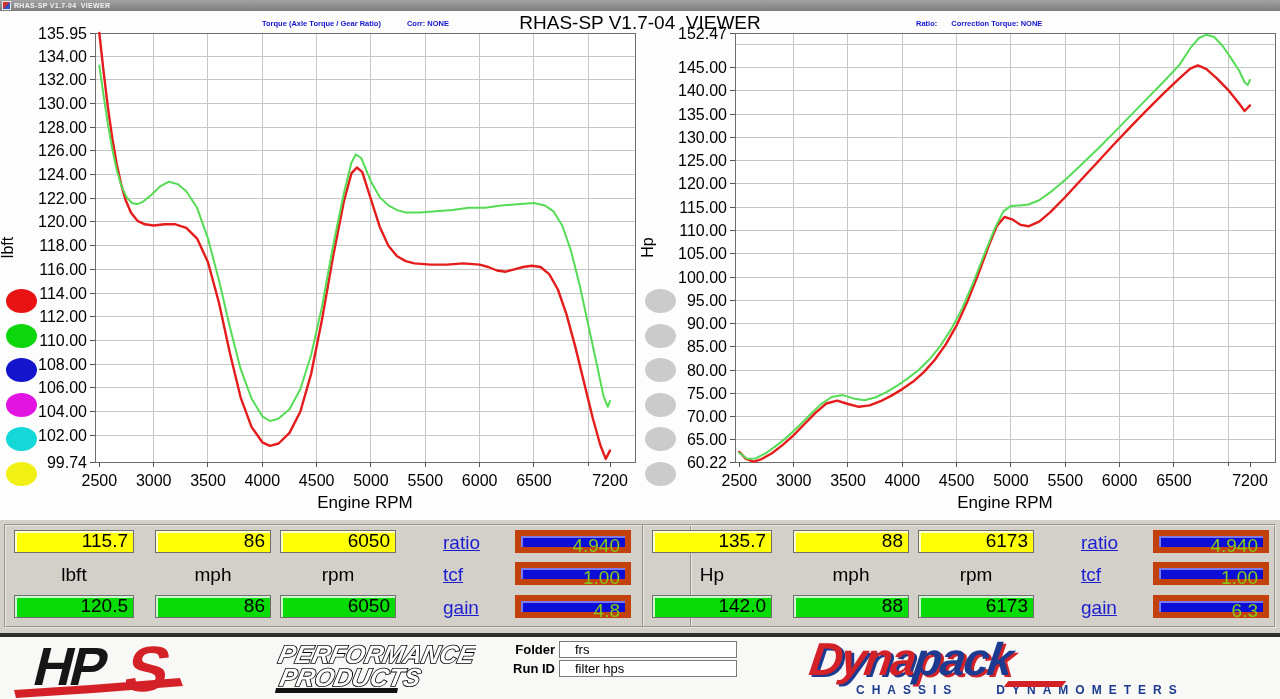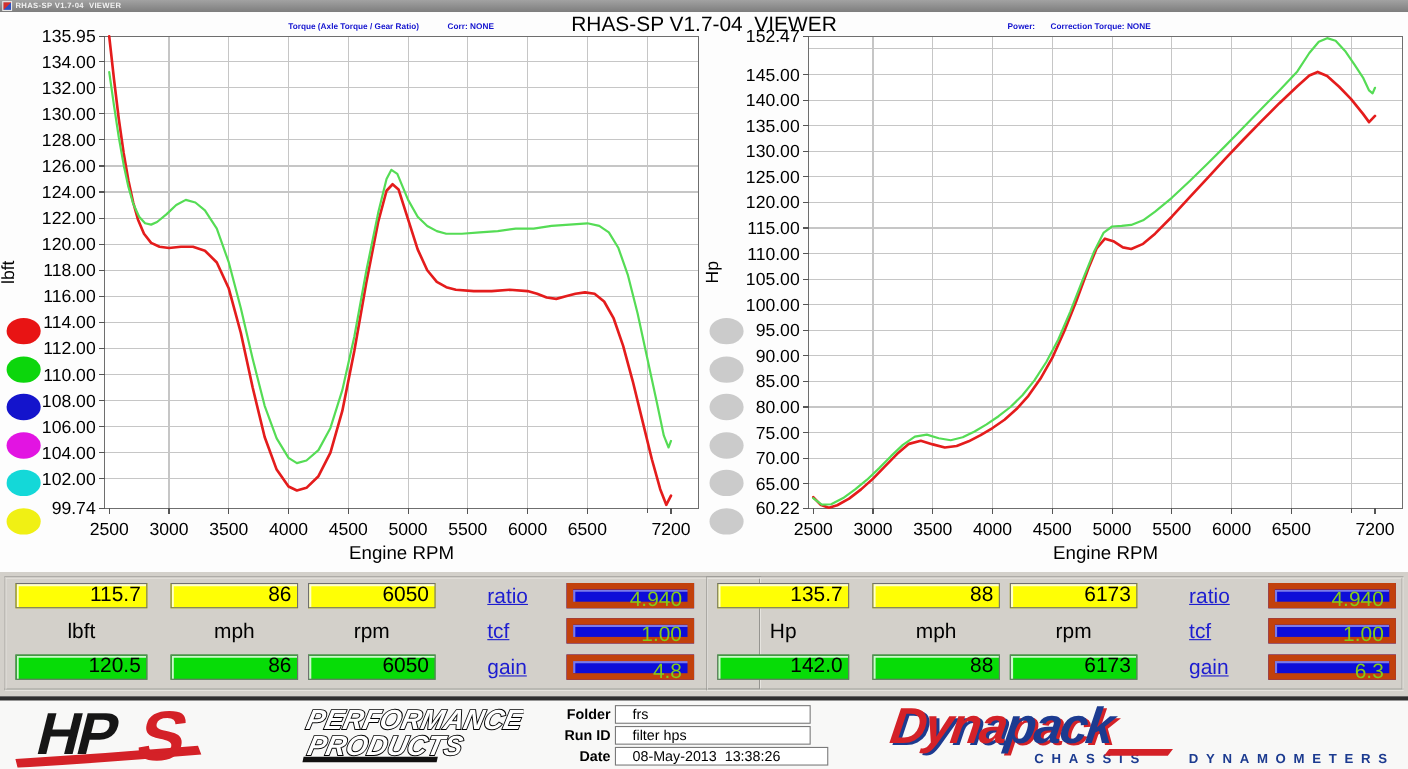--- a/index.html
+++ b/index.html
@@ -65,40 +65,40 @@
     font-family:"Liberation Sans",sans-serif;padding:0 15px;width:146px;}
   .field-input.wide{width:162px;}
   .dynapack{position:absolute;left:798px;top:0;width:470px;height:62px;}
   .dyna-main{font-size:46px;line-height:44px;font-weight:bold;font-style:italic;
     transform:skewX(-8deg);letter-spacing:-2px;padding-left:12px;white-space:nowrap;}
   .dyna-word-left{color:#d42127;text-shadow:3px 2px 0 #1c3b90;}
   .dyna-word-right{color:#1c3b90;text-shadow:3px 2px 0 #d42127;}
   .dyna-slash{position:absolute;left:208px;top:44px;width:58px;height:6px;background:#d42127;
     transform:skewX(-38deg);}
   .dyna-sub{display:flex;gap:38px;margin-top:2px;padding-left:58px;
-    font-size:12px;font-weight:bold;color:#1c3b90;justify-content:flex-end;}
+    font-size:12px;font-weight:bold;color:#1c3b90;}
   .dyna-sub span{letter-spacing:7px;white-space:nowrap;}
 </style>
 </head>
 <body>
 
 <div class="titlebar">
   <span class="app-icon"></span>
   <span class="titlebar-text">RHAS-SP V1.7-04  VIEWER</span>
 </div>
 
 <div class="content">
   <div class="page-title">RHAS-SP V1.7-04  VIEWER</div>
 
   <div class="annot annot-left">
     <span>Torque (Axle Torque / Gear Ratio)</span>
     <span>Corr: NONE</span>
   </div>
   <div class="annot annot-right">
-    <span>Power:</span>
+    <span>Ratio:</span>
     <span>Correction Torque: NONE</span>
   </div>
 
   <div class="chart" id="chart-torque"><svg width="640" height="492" style="overflow: visible;">
         <rect x="95" y="5" width="540" height="429" fill="#ffffff" stroke="none"></rect>
         <line x1="95" x2="635" y1="407.2245236122617" y2="407.2245236122617" stroke="#c6c6c6" stroke-width="1" shape-rendering="crispEdges"></line>
         <line x1="95" x2="635" y1="383.5294117647058" y2="383.5294117647058" stroke="#c6c6c6" stroke-width="1" shape-rendering="crispEdges"></line>
         <line x1="95" x2="635" y1="359.8342999171499" y2="359.8342999171499" stroke="#c6c6c6" stroke-width="1" shape-rendering="crispEdges"></line>
         <line x1="95" x2="635" y1="336.13918806959396" y2="336.13918806959396" stroke="#c6c6c6" stroke-width="1" shape-rendering="crispEdges"></line>
         <line x1="95" x2="635" y1="312.44407622203806" y2="312.44407622203806" stroke="#c6c6c6" stroke-width="1" shape-rendering="crispEdges"></line>
@@ -361,24 +361,20 @@
 
   <div class="fields">
     <div class="field-row">
       <span class="field-label">Folder</span>
       <input class="field-input" type="text" value="frs" style="">
     </div>
     <div class="field-row">
       <span class="field-label">Run ID</span>
       <input class="field-input" type="text" value="filter hps" style="">
     </div>
-    <div class="field-row">
-      <span class="field-label">Date</span>
-      <input class="field-input wide" type="text" value="08-May-2013  13:38:26" style="">
-    </div>
   </div>
 
   <div class="dynapack">
     <div class="dyna-main"><span class="dyna-word-left">Dyna</span><span class="dyna-word-right">pack</span></div>
     <div class="dyna-slash"></div>
     <div class="dyna-sub">
       <span>CHASSIS</span>
       <span>DYNAMOMETERS</span>
     </div>
   </div>

